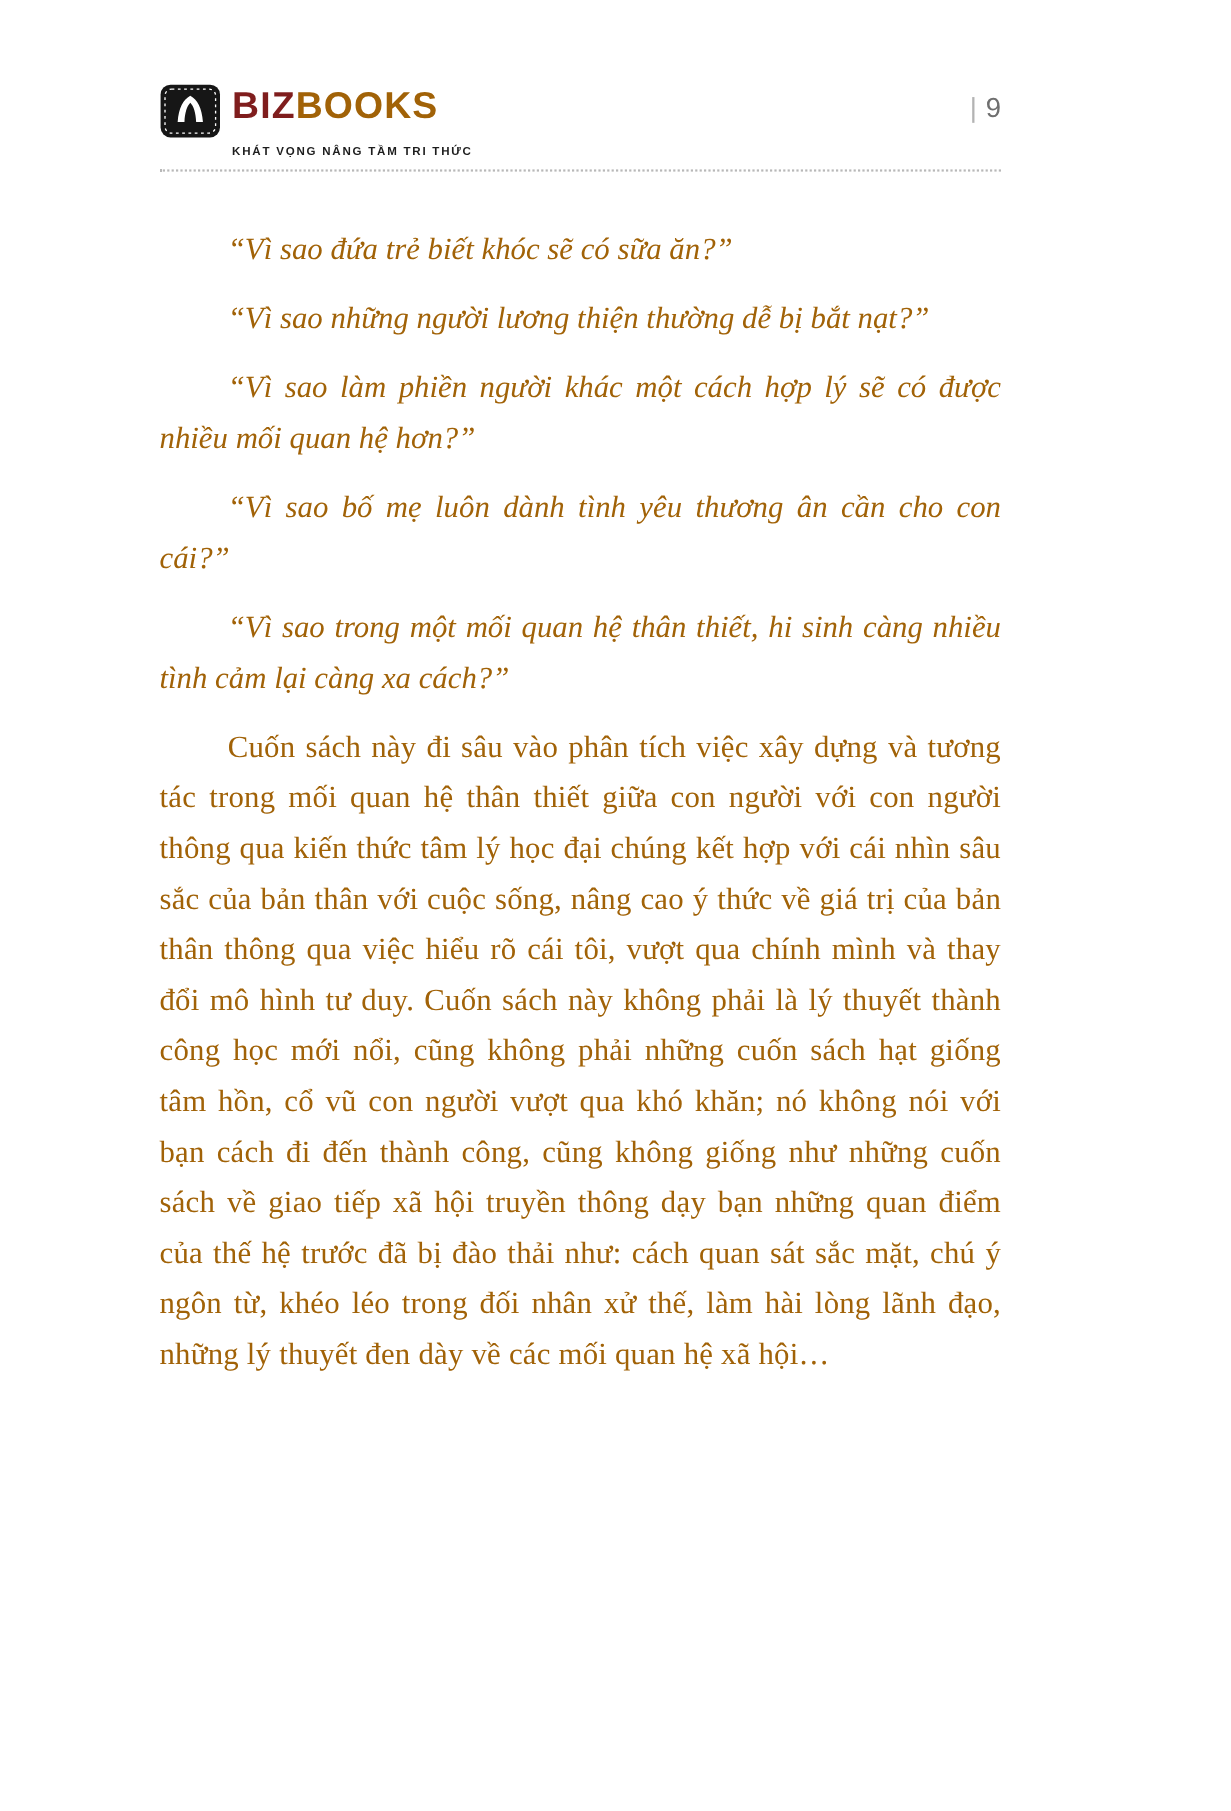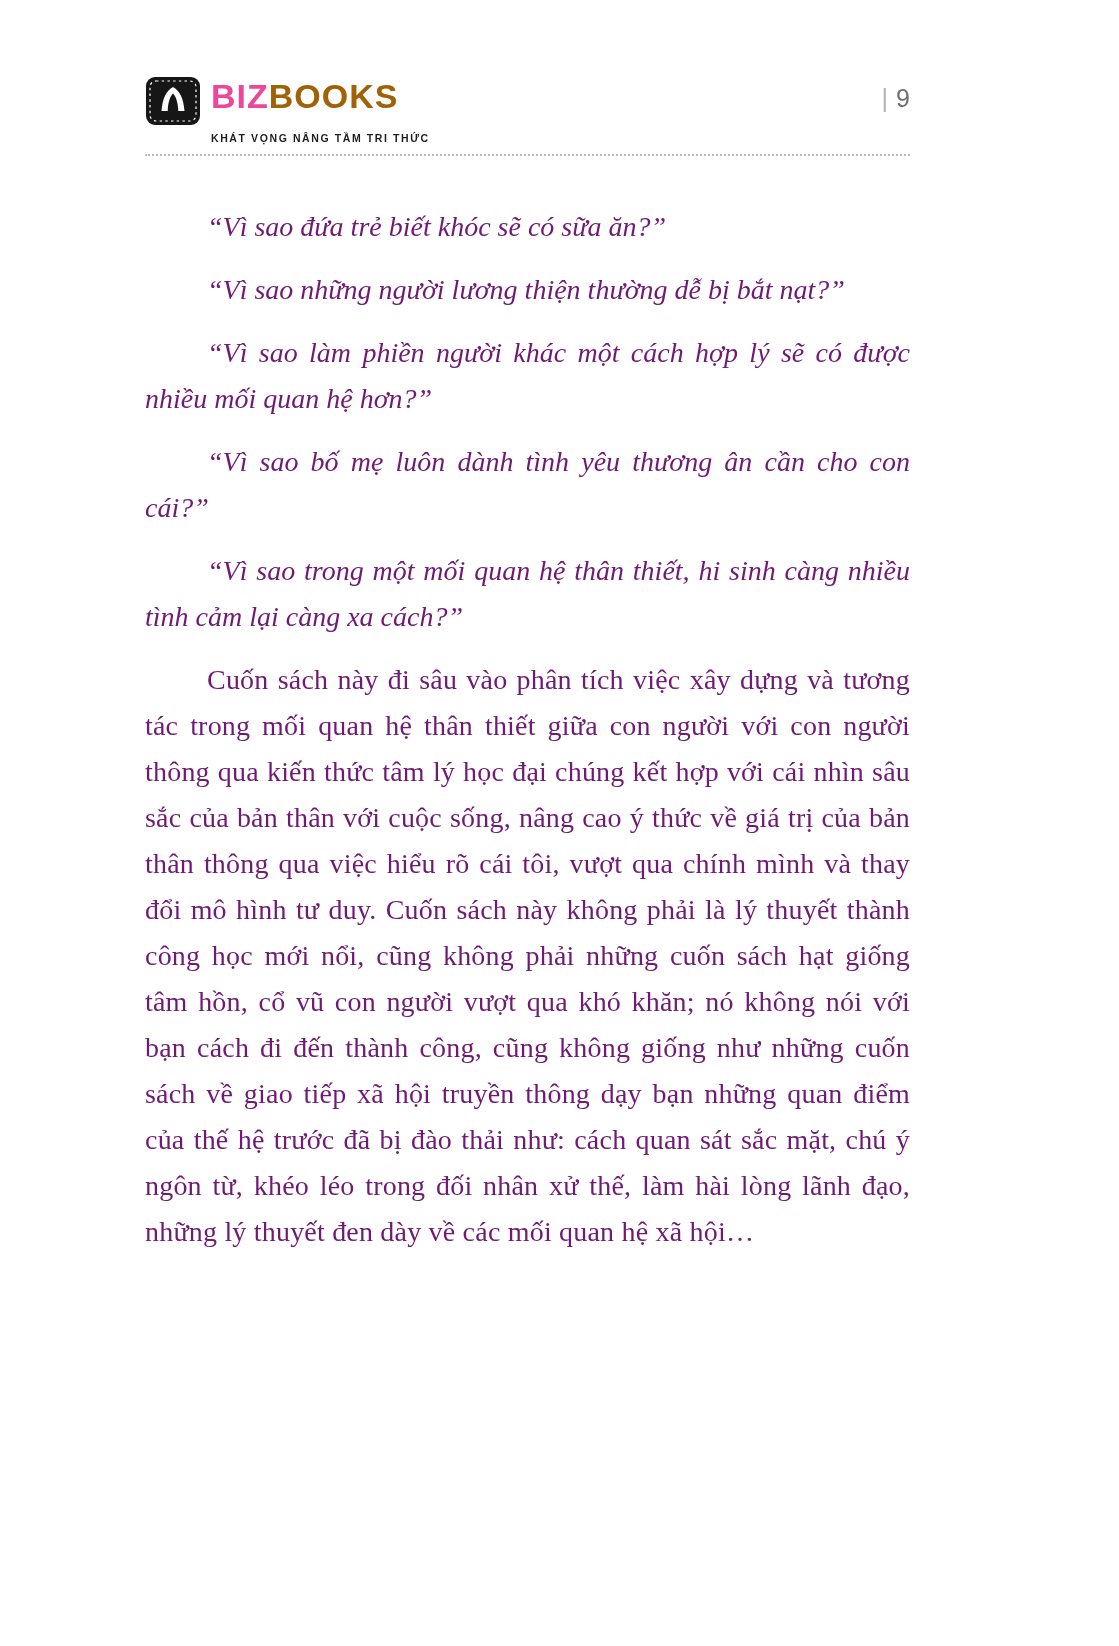--- a/index.html
+++ b/index.html
@@ -43,21 +43,21 @@
     line-height: 1;
     padding-top: 3px;
   }
   .logo-name {
     font-family: "Liberation Sans", "DejaVu Sans", sans-serif;
     font-size: 34px;
     font-weight: 700;
     letter-spacing: 1px;
     line-height: 1;
   }
-  .logo-name .biz { color: #ec4899; }
+  .logo-name .biz { color: #7f1d1d; }
   .logo-name .books { color: #a16207; margin-top: 24px; }
   .tagline {
     margin-top: 20px;
     font-family: "Liberation Sans", "DejaVu Sans", sans-serif;
     font-size: 10.5px;
     font-weight: 700;
     letter-spacing: 1.6px;
     color: #1d1d1d;
     white-space: nowrap;
   }
@@ -76,21 +76,21 @@
   
   .content {
     margin-top: 48px;
   }
   .content p {
     margin: 0 0 17px 0;
     font-size: 28px;
     line-height: 46px;
     text-align: justify;
     text-indent: 62px;
-    color: #701a75;
+    color: #a16207;
   }
   .content p.quote {
     font-style: italic;
   }
   .content p.body-paragraph {
     margin-top: 14px;
     font-style: normal;
     letter-spacing: 0.2px;
   }
 </style>

